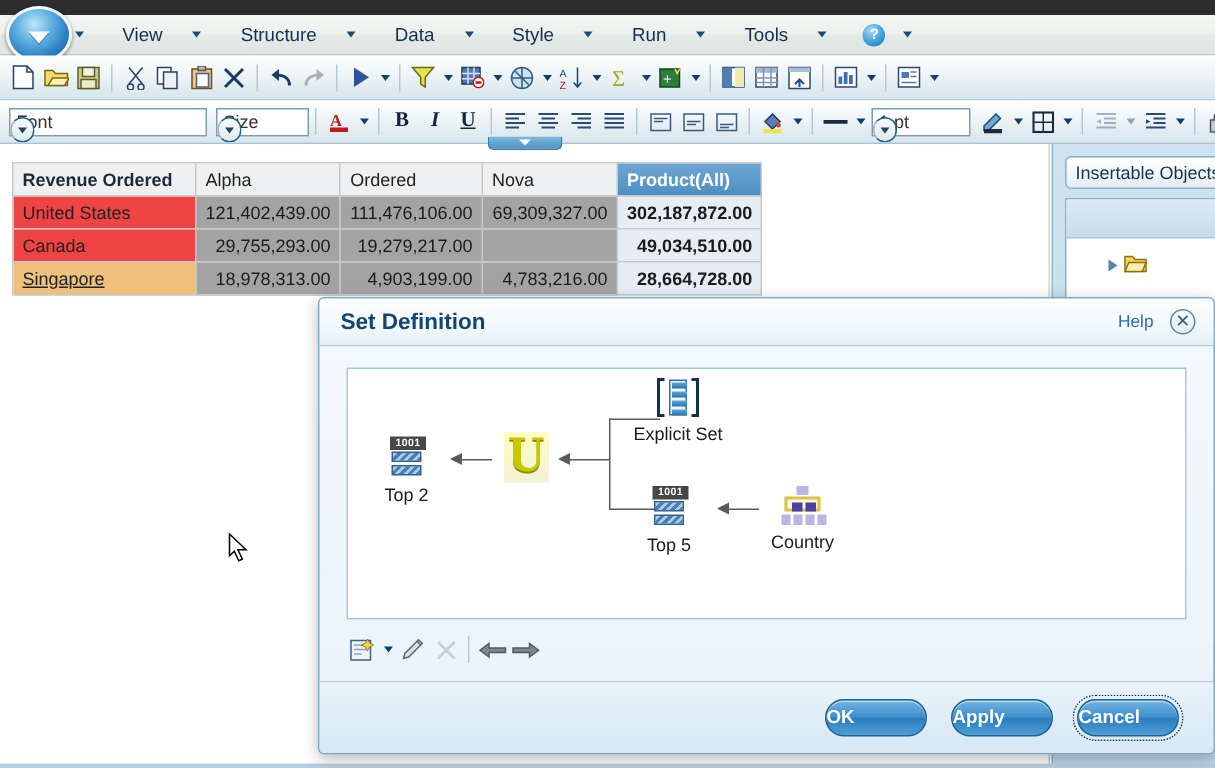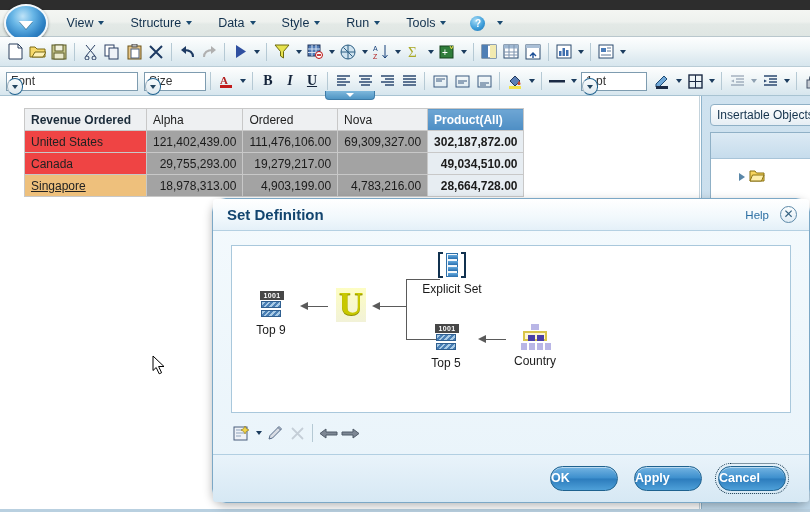--- a/index.html
+++ b/index.html
@@ -34,21 +34,21 @@
     display:flex; align-items:center; justify-content:center;
     cursor:pointer;
   }
   .appbtn .chev{
     width:0;height:0;border-left:7px solid transparent;border-right:7px solid transparent;
     border-top:8px solid #ffffff; margin-top:3px;
     filter:drop-shadow(0 1px 0 rgba(0,0,0,.3));
   }
   .menuitem{
     font-size:12.5px; color:#11304d; padding:3px 6px 3px 8px;
-    display:flex; align-items:center; gap:5px; cursor:pointer; white-space:nowrap;
+    display:flex; align-items:center; gap:20px; cursor:pointer; white-space:nowrap;
   }
   .menuitem:first-of-type{ margin-left:82px; }
   .menuitem + .menuitem{ margin-left:12px; }
   .caret{
     width:0;height:0;border-left:3.5px solid transparent;border-right:3.5px solid transparent;
     border-top:4px solid #1b4a70;
   }
   .helpicon{
     width:15px;height:15px;border-radius:50%;
     background:radial-gradient(circle at 38% 30%,#a7dcf6 0%,#3f9fdb 55%,#1c6fae 100%);
@@ -97,21 +97,21 @@
   .collapse-handle i{ width:0;height:0;border-left:4px solid transparent;border-right:4px solid transparent;border-top:4px solid #fff;font-style:normal;}
 
   
   .canvas{
     position:absolute; left:0; top:96px; width:700px; height:416px;
     background:#ffffff; border-right:1px solid #c4d3dc;
   }
 
   
   .xtab{
-    position:absolute; left:24px; top:12px; border-collapse:collapse;
+    position:absolute; left:8px; top:12px; border-collapse:collapse;
     font-size:12px;
     padding-left:32px;
   }
   .xtab td, .xtab th{
     border:1px solid #c8c8c8; padding:2px 6px; height:22px; font-weight:normal;
     white-space:nowrap;
   }
   .xtab th.corner{
     background:#eef0f2; font-weight:bold; color:#1b2b3a; text-align:left;
     width:122px;
@@ -154,21 +154,21 @@
   }
   .rp-tree{ padding:8px 4px; font-size:12px; }
   .rp-node{ display:flex; align-items:center; gap:4px; padding:2px 2px 2px 24px; cursor:pointer;}
   .tri{ width:0;height:0;border-top:4.5px solid transparent;border-bottom:4.5px solid transparent;border-left:6px solid #5a87a8;flex:none;}
 
   
   .dialog{
     position:absolute; left:212px; top:198px; width:598px; height:305px;
     background:linear-gradient(to bottom,#f4fafd 0%,#e8f3fa 100%);
     border:1px solid #7ca8c6;
-    border-radius:14px;
+    border-radius:4px;
     box-shadow:0 3px 10px rgba(0,0,0,.28);
     z-index:20;
   }
   .dlg-header{
     height:32px; position:relative;
     background:linear-gradient(to bottom,#ffffff 0%,#f1f8fc 60%,#e4f0f8 100%);
     border-bottom:1px solid #b4d0e2;
     border-radius:3px 3px 0 0;
   }
   .dlg-title{
@@ -693,21 +693,21 @@
 
   <div class="dlg-body">
     <div class="diagram">
 
       <div class="node" style="left:10px; top:45px; width:58px;">
         <div class="ic-topn">
           <div class="badge">1001</div>
           <div class="bar b1"></div>
             <div class="bar b2"></div>
         </div>
-        <div class="lbl">Top 9</div>
+        <div class="lbl">Top 2</div>
       </div>
 
       <div class="arrow" style="left:70px; top:60px; width:26px;"></div>
       <div class="arrowhead" style="left:68px; top:56px;"></div>
 
       <div class="node" style="left:100px; top:42px; width:38px;">
         <div class="ic-union">U</div>
       </div>
 
       <div class="arrow" style="left:142px; top:60px; width:32px;"></div>

